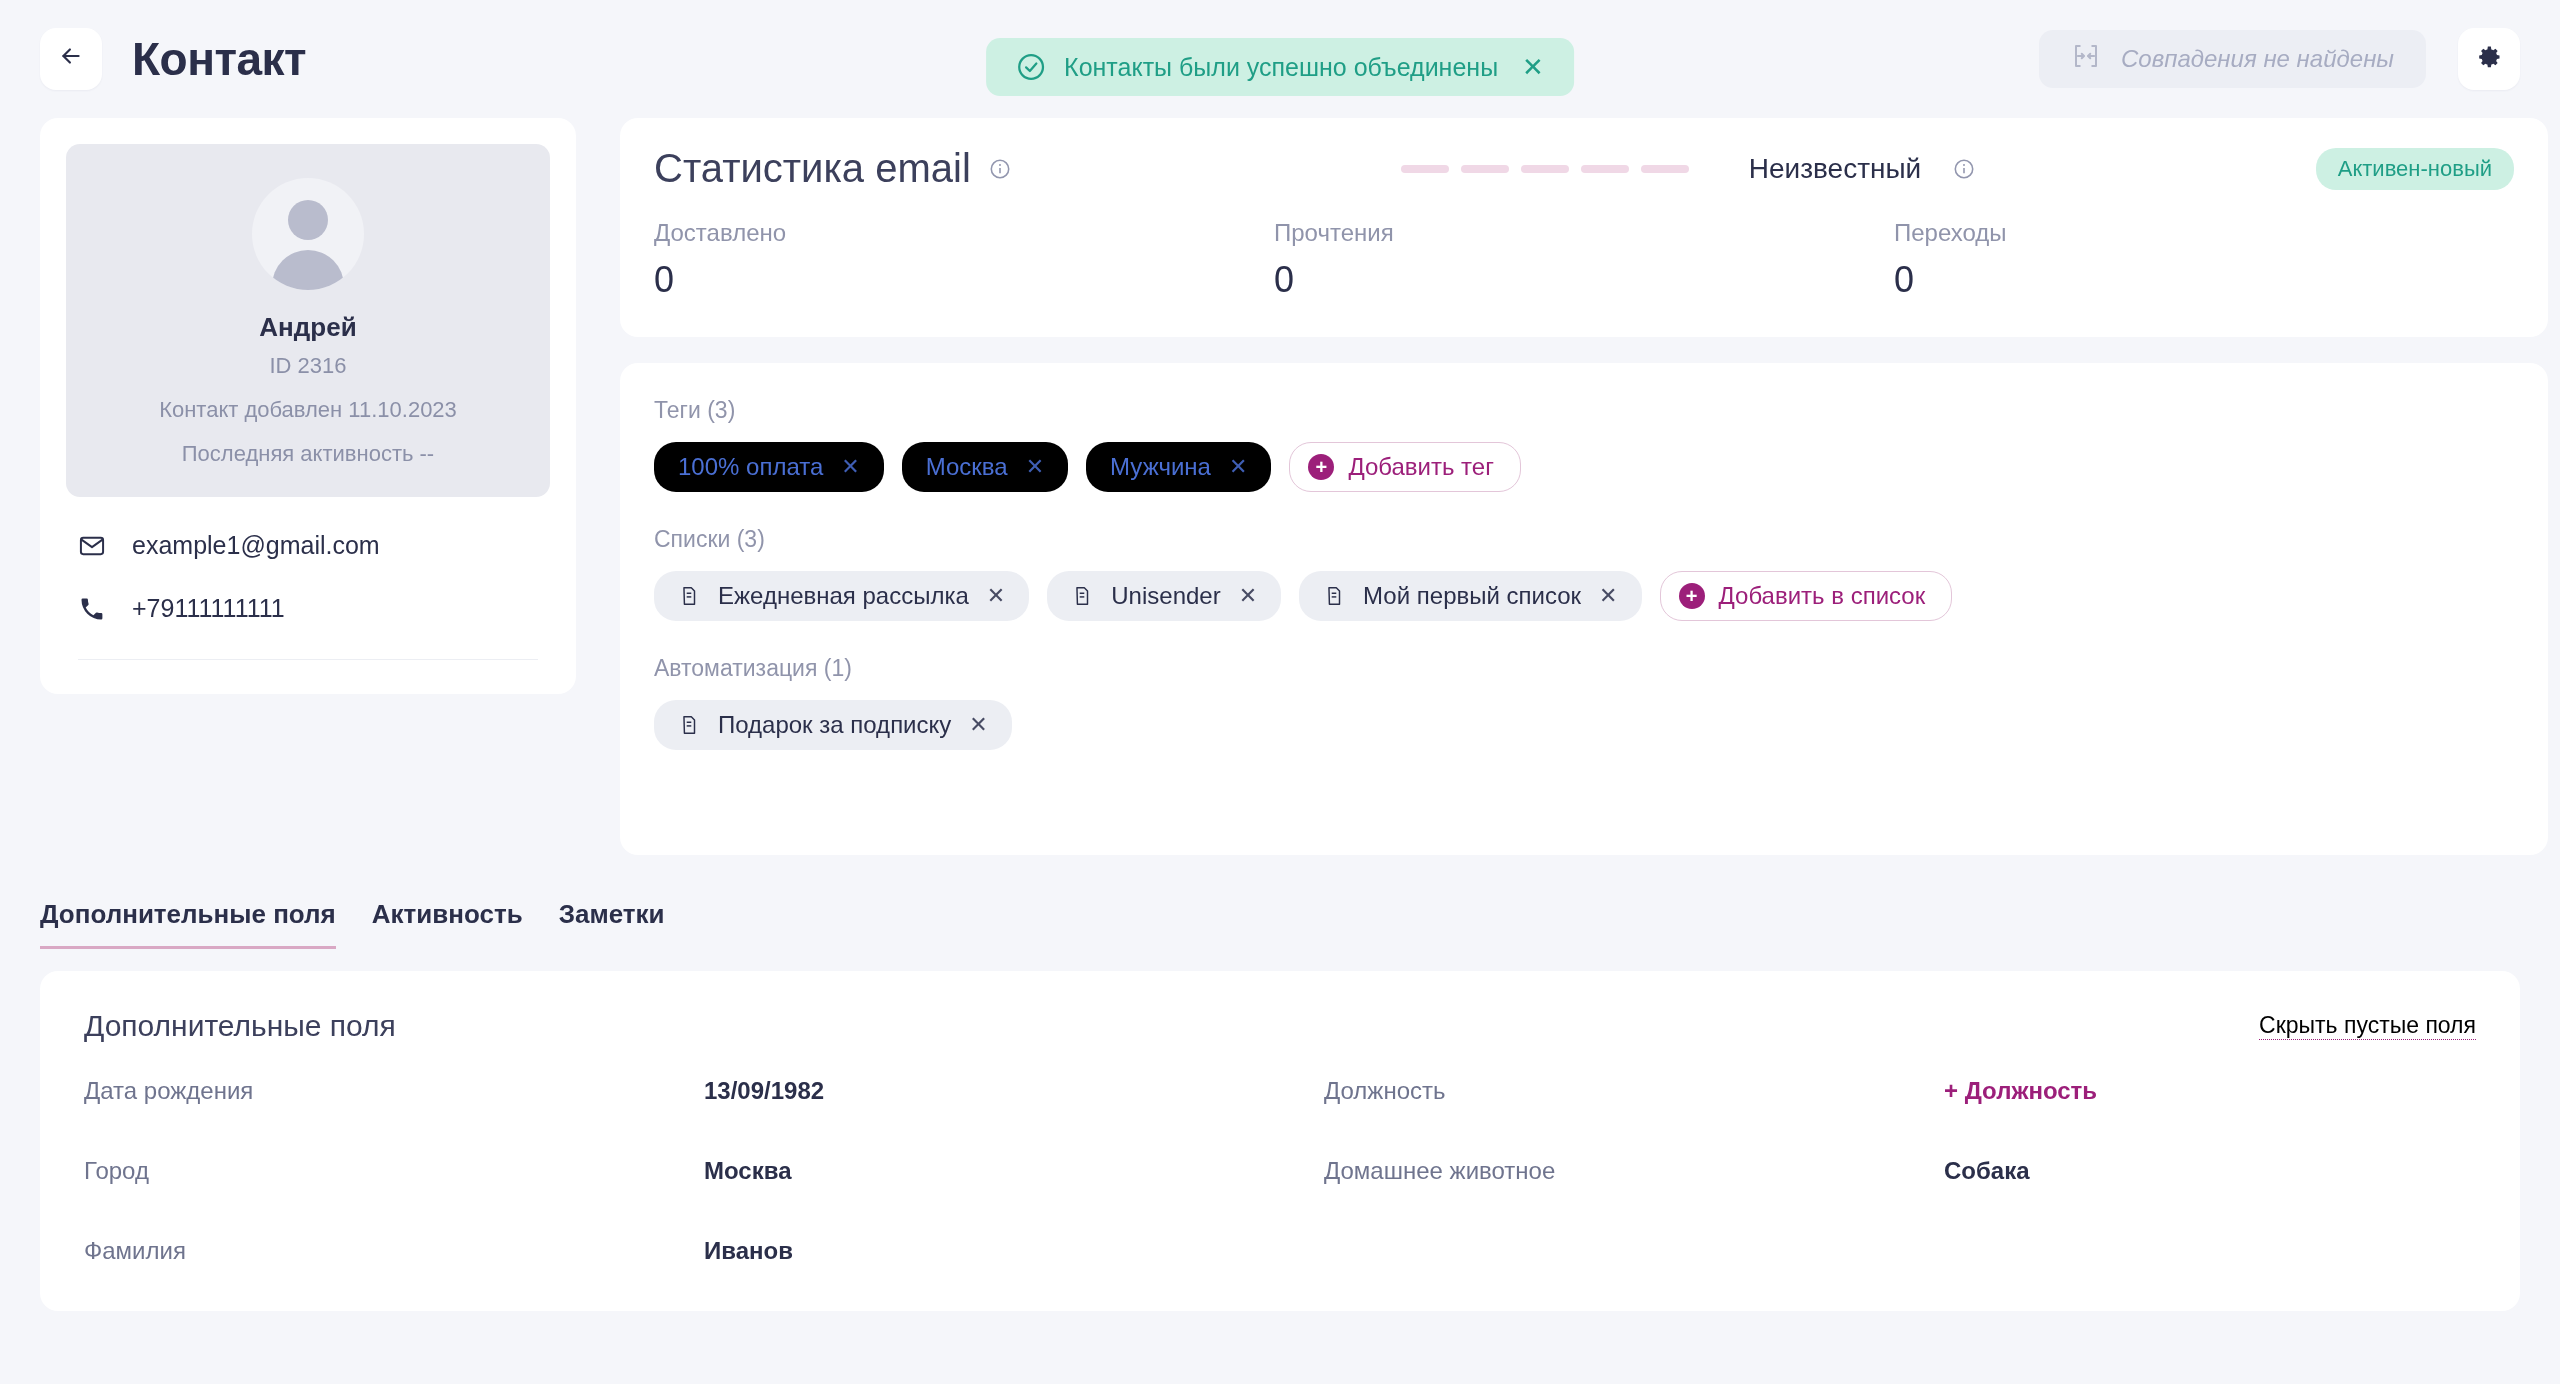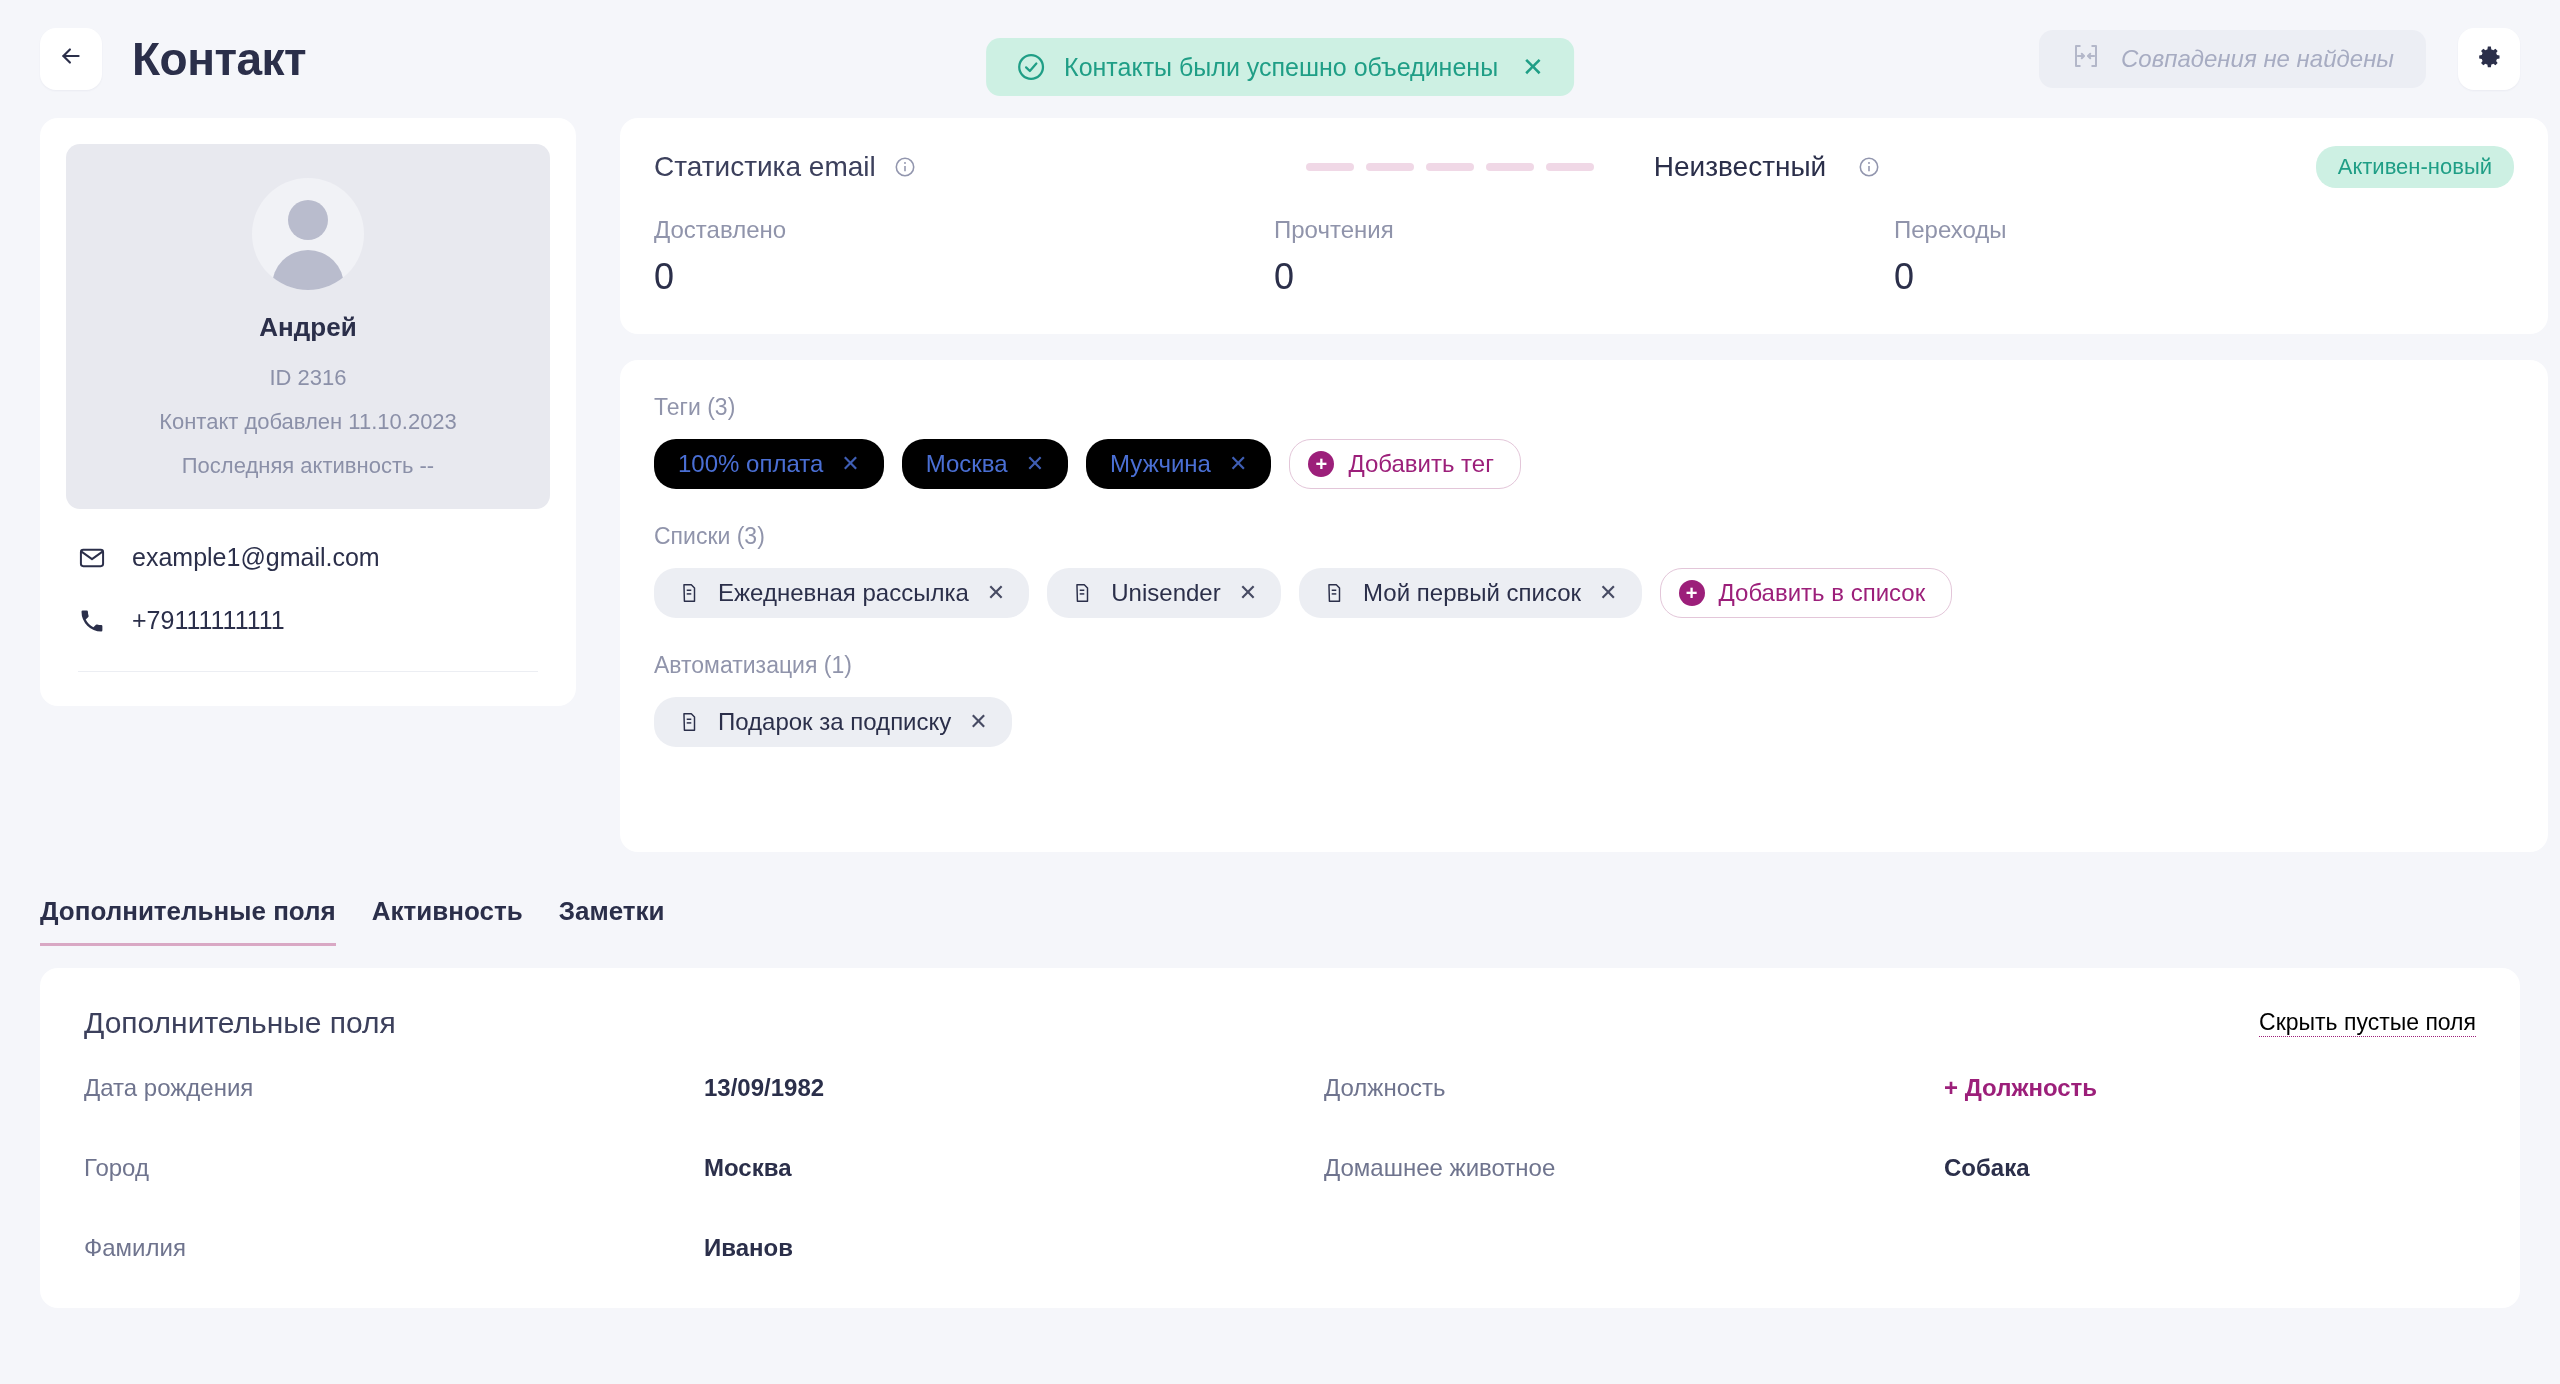--- a/index.html
+++ b/index.html
@@ -139,21 +139,21 @@
     position: absolute;
     width: 72px; height: 44px;
     border-radius: 36px 36px 0 0;
     background: #b9bccd;
     left: 20px; top: 72px;
   }
   .contact-name {
     font-size: 26px;
     font-weight: bold;
     color: #2b2f4a;
-    margin-bottom: 22px;
+    margin-bottom: 10px;
   }
   .contact-meta {
     font-size: 22px;
     color: #8b90a8;
     margin-bottom: 18px;
   }
   .contact-meta:last-child { margin-bottom: 0; }
 
   .contact-lines { padding: 0 12px; }
   .contact-line {
@@ -177,21 +177,21 @@
   
   .right-col { flex: 1 1 auto; display: flex; flex-direction: column; gap: 26px; }
 
   .stats-card { padding: 28px 34px 36px; }
   .stats-head {
     display: flex;
     align-items: center;
     gap: 18px;
   }
   .stats-title {
-    font-size: 28px;
+    font-size: 40px;
     color: #3c405c;
     white-space: nowrap;
   }
   .info-ic { display: flex; color: #9296ae; }
   .rating-bars {
     display: flex;
     gap: 12px;
     margin-left: 372px;
   }
   .rating-bars span {

